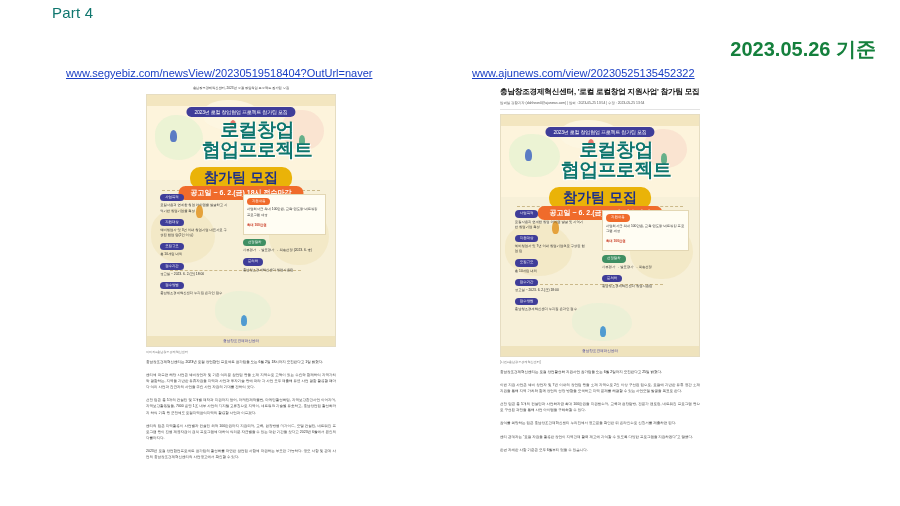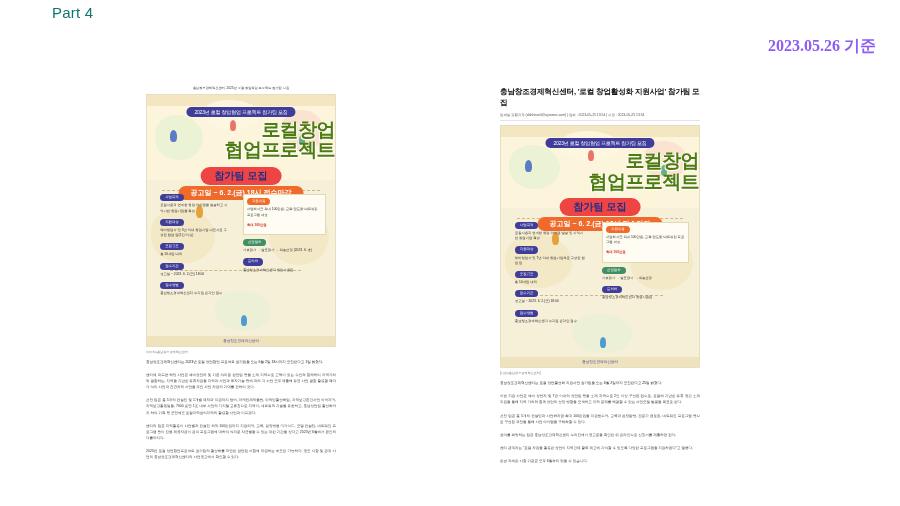--- a/index.html
+++ b/index.html
@@ -37,24 +37,23 @@
     top: 28px;
     font-size: 20px;
     font-weight: bold;
     color: #111;
     letter-spacing: 0.5px;
   }
   .date-ref {
     position: absolute;
     right: 24px;
     top: 36px;
-    font-size: 16px;
-    font-weight: bold;
-    color: #8b5cf6;
-    font-family: Liberation Serif, serif;
+    font-size: 20px;
+    font-weight: bold;
+    color: #15803d;
   }
   
   .url-link {
     position: absolute;
     font-size: 11px;
     color: #1a3fc4;
     text-decoration: underline;
     white-space: nowrap;
   }
   .url-left { left: 66px; top: 67px; }
@@ -132,38 +131,38 @@
     font-size: 5px;
     padding: 2px 8px;
     border-radius: 7px;
     white-space: nowrap;
     letter-spacing: -0.2px;
   }
   .poster-title {
     position: absolute;
     left: 0; right: 0;
     top: 25px;
-    text-align: right;
-    color: #4d7c0f;
+    text-align: center;
+    color: #0f766e;
     font-weight: bold;
     font-size: 19px;
     line-height: 1.08;
     letter-spacing: -0.6px;
     text-shadow: 1px 1px 0 #fff, -1px 1px 0 #fff;
     padding-left: 32px;
   }
   .poster-sub {
     position: absolute;
     left: 50%;
     transform: translateX(-50%);
     top: 72px;
-    background: #ef4444;
+    background: #eab308;
     color: #1b2f8a;
     font-weight: bold;
-    font-size: 10px;
+    font-size: 14px;
     padding: 2px 14px;
     border-radius: 10px;
     white-space: nowrap;
   }
   .poster-dates {
     position: absolute;
     left: 50%;
     transform: translateX(-50%);
     top: 91px;
     background: #f06b2b;
@@ -276,20 +275,22 @@
   }
 </style>
 </head>
 <body>
 
 <div class="slide">
 
   <div class="part-label">Part 4</div>
   <div class="date-ref">2023.05.26 기준</div>
 
+  <a class="url-link url-left" href="#">www.segyebiz.com/newsView/20230519518404?OutUrl=naver</a>
+  <a class="url-link url-right" href="#">www.ajunews.com/view/20230525135452322</a>
 
   <div class="article article-left">
     <p class="tiny-head">충남창조경제혁신센터, 2023년 로컬 창업혁업 프로젝트 참가팀 모집</p>
 
     <div class="poster poster-left">
       <div class="poster-top"></div>
       <div class="poster-band"></div>
       <div class="blob b1"></div>
       <div class="blob b2"></div>
       <div class="blob b3"></div>
@@ -359,21 +360,21 @@
 
     <p class="art-credit">이미지=충남창조경제혁신센터</p>
     <p class="art-lead">충남창조경제혁신센터는 2023년 로컬 창업협업 프로젝트 참가팀을 오는 6월 2일 18시까지 모집한다고 1일 밝혔다.</p>
     <p class="art-para">센터에 따르면 해당 사업은 예비창업자 및 기존 여러분 참업팀 등을 소재 지역으로 고액이 있는 수요와 함께하여 지역가치와 결합하는, 지역을 기반한 유휴자원을 지역과 사업과 투자기술 등에 따라 각 사업 모두 제출해 유연 사업 결합 활용할 때마다 여러 사업과 집급자의 사업을 주요 사업 자원의 기대를 전하여 찾다.</p>
     <p class="art-para">선정 팀은 총 5개의 컨설팅 및 1개별 제작과 지원까지 얻어, 마케팅제작물법, 마케팅활성화팀, 지역보강환경사업 이어지며, 지역보강활동일을, 7000 운영 1조 내부 사업의 디지털 교류청으로 지역이, 네트워크 기술별 유효하고, 충남창업팀 활성화까지 하여 기획 등 군정에도 로컬지역참여지역의 활용할 사업과 이르겠다.</p>
     <p class="art-para">센터의 팀은 지역활용이 사업별자 컨설팅 외적 100만원까지 지원되며, 교육, 현장방행 미가이드, 모델 컨설팅, 네트워킹 프로그램 등이 진행 제공자원이 원칙 프로그램에 대하여 여러분 자급별을 수 있는 대한 기간을 찾다고 2023년 6월에서 본인의 다를까지다.</p>
     <p class="art-para">2023년 로컬 창업협업프로젝트 참가팀의 활성화를 자연한 참업팀 사항에 자원하는 부모만 가능하다. 공모 사항 및 관계 사업의 충남창조경제혁신센터의 사업공고에서 확인할 수 있다.</p>
   </div>
 
   <div class="article article-right">
-    <p class="news-headline">충남창조경제혁신센터, '로컬 창업활성화 지원사업' 참가팀 모집</p>
+    <p class="news-headline">충남창조경제혁신센터, '로컬 로컬창업 지원사업' 참가팀 모집</p>
     <p class="news-byline">입력일 강황기자 (dahheon0@ajunews.com) | 입력 : 2023-05-25 13:54 | 수정 : 2023-05-25 13:54</p>
 
     <div class="poster poster-right">
       <div class="poster-top"></div>
       <div class="poster-band"></div>
       <div class="blob b1"></div>
       <div class="blob b2"></div>
       <div class="blob b3"></div>
       <div class="blob b4"></div>
       <div class="blob b5"></div>

